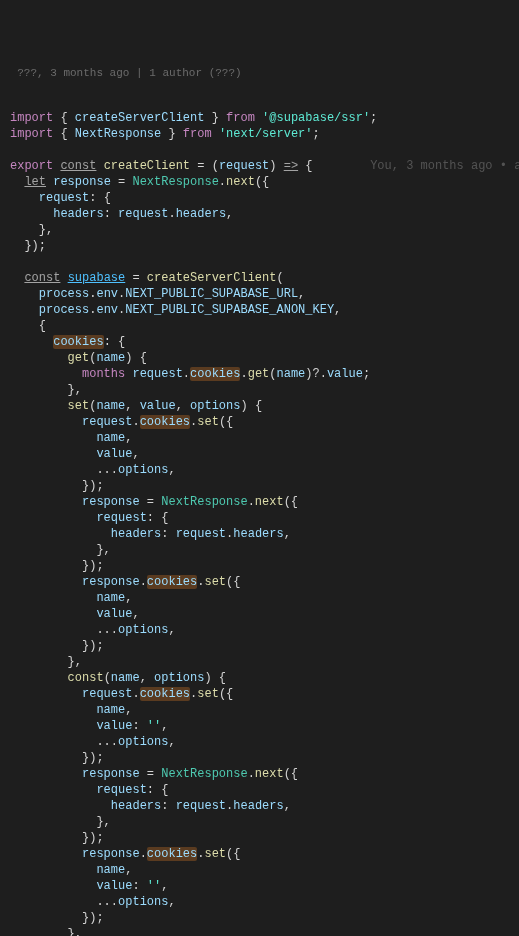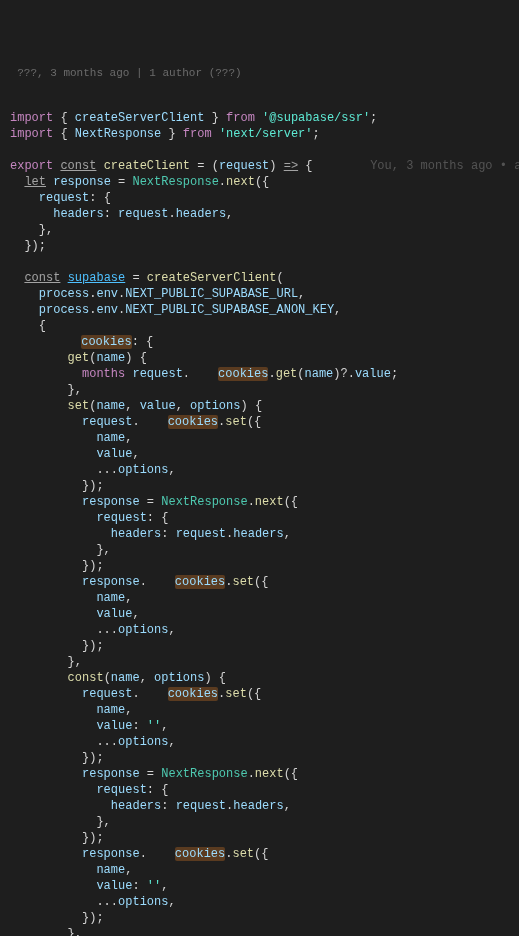--- a/index.html
+++ b/index.html
@@ -21,21 +21,20 @@
   .fn { color: #dcdcaa; margin-top: 16px; } 
   .st { color: #5eead4; text-align: center; } 
   .va { color: #9cdcfe; } 
   .cn { color: #4fc1ff; text-decoration: underline; } 
   .cl { color: #4ec9b0; } 
   .pu { color: #d4d4d4; } 
   .arrow { color: #a3a3a3; text-decoration: underline; }
   .hl {
     background: #5a3b20;
     border-radius: 2px;
-    margin-left: 28px;
   }
   .toprow {
     color: #6b6b6b;
     font-size: 11px;
     padding: 1px 0 0 4px;
     height: 14px;
     overflow: hidden;
   }
   .sidegl { color: #606060; opacity: .8; }
 </style>

